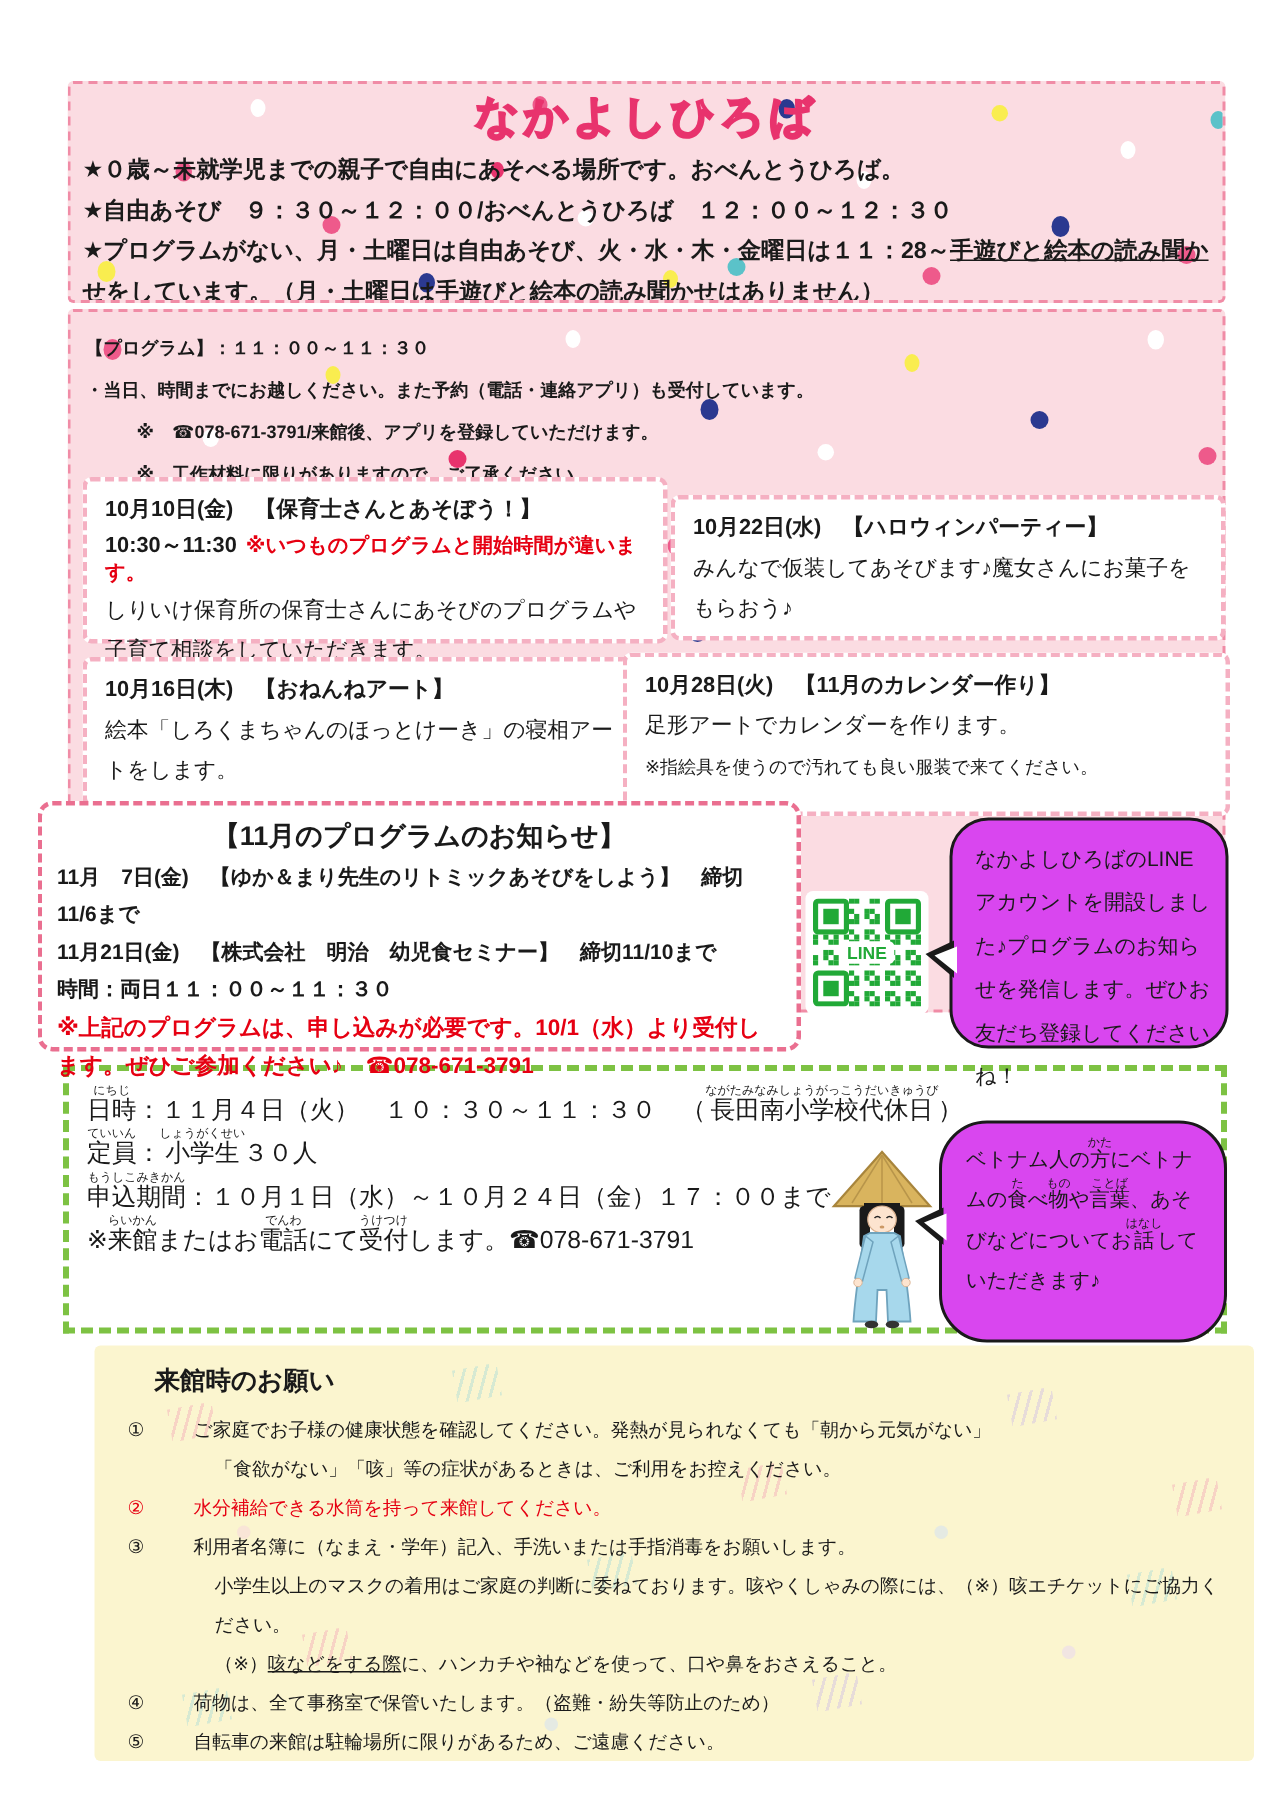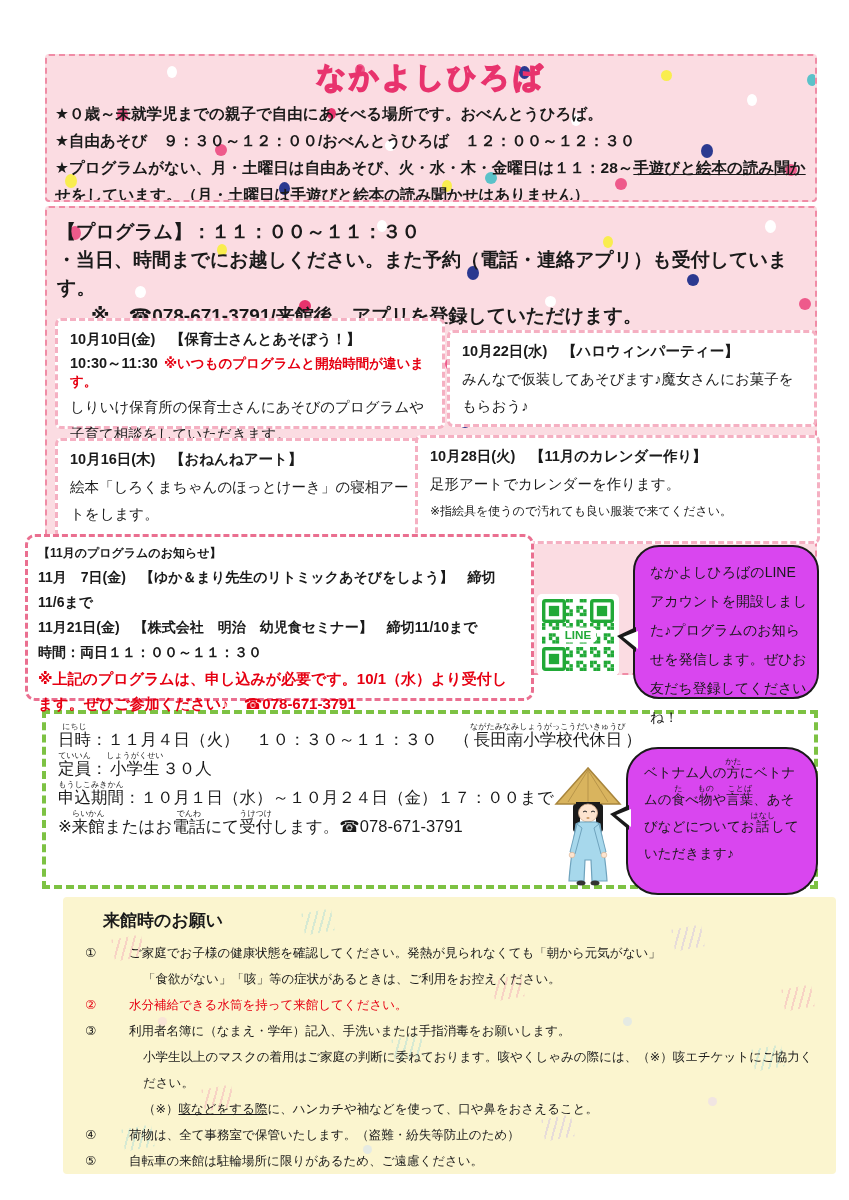--- a/index.html
+++ b/index.html
@@ -9,37 +9,37 @@
   .panel{position:absolute;background:#fbdce2;border:2px dashed #f08ca6;border-radius:4px;overflow:hidden;box-sizing:border-box;}
   .panel .dots{position:absolute;inset:0;pointer-events:none;}
   .dot{position:absolute;border-radius:50%;}
 
   .intro{left:45px;top:54px;width:772px;height:148px;}
   .intro-title{position:relative;margin:2px 0 2px;text-align:center;font-size:29px;font-weight:bold;letter-spacing:3px;color:#ffa3c4;-webkit-text-stroke:1.6px #e8336d;text-shadow:0 0 1px #e8336d;}
   .b-line{position:relative;margin:0 6px 0 8px;font-size:15.5px;font-weight:bold;line-height:27px;}
   .u{text-decoration:underline;}
 
   .prog{left:45px;top:206px;width:772px;height:469px;}
-  .prog-text{position:relative;margin:10px 0 0 10px;font-size:19px;font-weight:bold;line-height:28px;}
+  .prog-text{position:relative;margin:10px 0 0 10px;font-size:12px;font-weight:bold;line-height:28px;}
   .prog-text p{margin:0;}
   .prog-text .ind{margin-left:34px;}
 
   .event{position:absolute;background:#fff;border:3px dashed #f5b0c2;border-radius:6px;box-sizing:border-box;padding:5px 12px;z-index:3;}
   .ev-head{margin:4px 0 5px;font-size:14.5px;font-weight:bold;}
   .ev-time{margin:0 0 3px;font-size:14.5px;font-weight:bold;}
   .ev-warn{color:#e60012;font-size:13.5px;margin-left:6px;}
   .ev-body{margin:0;font-size:14.5px;line-height:27px;}
   .ev-note{margin:0;font-size:12px;line-height:27px;}
   #event-a{left:55px;top:318px;width:390px;height:111px;}
   #event-b{left:447px;top:330px;width:370px;height:97px;}
   #event-c{left:55px;top:438px;width:377px;height:100px;}
   #event-d{left:415px;top:435px;width:405px;height:109px;}
 
   .november{position:absolute;left:25px;top:534px;width:509px;height:167px;background:#fff;border:3px dashed #ea6f90;border-radius:10px;box-sizing:border-box;padding:6px 10px;z-index:5;}
-  .nov-title{margin:2px 0 3px;font-size:12px;font-weight:bold;}
+  .nov-title{margin:2px 0 3px;text-align:center;font-size:18px;font-weight:bold;}
   .nov-line{margin:0;font-size:14px;font-weight:bold;line-height:25px;}
   .nov-notice{margin:1px 0 0;color:#e60012;font-weight:bold;font-size:15px;line-height:25px;}
 
   .qr{position:absolute;left:537px;top:594px;width:82px;height:82px;background:#fff;border-radius:5px;box-sizing:border-box;padding:5px;z-index:6;}
 
   .bubble{position:absolute;background:#d946ef;border:2px solid #1a1a1a;z-index:7;box-sizing:border-box;}
   .bubble::before{content:"";position:absolute;left:-18px;border-top:9px solid transparent;border-bottom:16px solid transparent;border-right:19px solid #1a1a1a;}
   .bubble::after{content:"";position:absolute;left:-12px;border-top:6px solid transparent;border-bottom:12px solid transparent;border-right:15px solid #fff;}
   .line-bubble{left:633px;top:545px;width:186px;height:154px;border-radius:26px;padding:11px 10px 0 15px;font-size:14px;line-height:29px;}
   .line-bubble::before{top:80px;}
@@ -135,20 +135,21 @@
         <div class="dot" style="left: 530px; top: 448px; width: 10px; height: 12px; background: rgb(238, 90, 139);"></div>
         <div class="dot" style="left: 98px; top: 372px; width: 9px; height: 10px; background: rgb(91, 194, 201);"></div>
         <div class="dot" style="left: 606px; top: 440px; width: 11px; height: 11px; background: rgb(238, 90, 139);"></div>
         <div class="dot" style="left: 740px; top: 250px; width: 10px; height: 11px; background: rgb(255, 255, 255);"></div>
         <div class="dot" style="left: 756px; top: 310px; width: 10px; height: 11px; background: rgb(238, 90, 139);"></div>
       </div>
     <div class="prog-text">
       <p>【プログラム】：１１：００～１１：３０</p>
       <p>・当日、時間までにお越しください。また予約（電話・連絡アプリ）も受付しています。</p>
       <p class="ind">※　☎078-671-3791/来館後、アプリを登録していただけます。</p>
+      <p class="ind">※　工作材料に限りがありますので、ご了承ください。</p>
     </div>
   </section>
 
   <div class="event" id="event-a">
     <p class="ev-head">10月10日(金)　【保育士さんとあそぼう！】</p>
     <p class="ev-time"><span>10:30～11:30</span><span class="ev-warn">※いつものプログラムと開始時間が違います。</span></p>
     <p class="ev-body">しりいけ保育所の保育士さんにあそびのプログラムや子育て相談をしていただきます。</p>
   </div>
   <div class="event" id="event-b">
     <p class="ev-head">10月22日(水)　【ハロウィンパーティー】</p>

